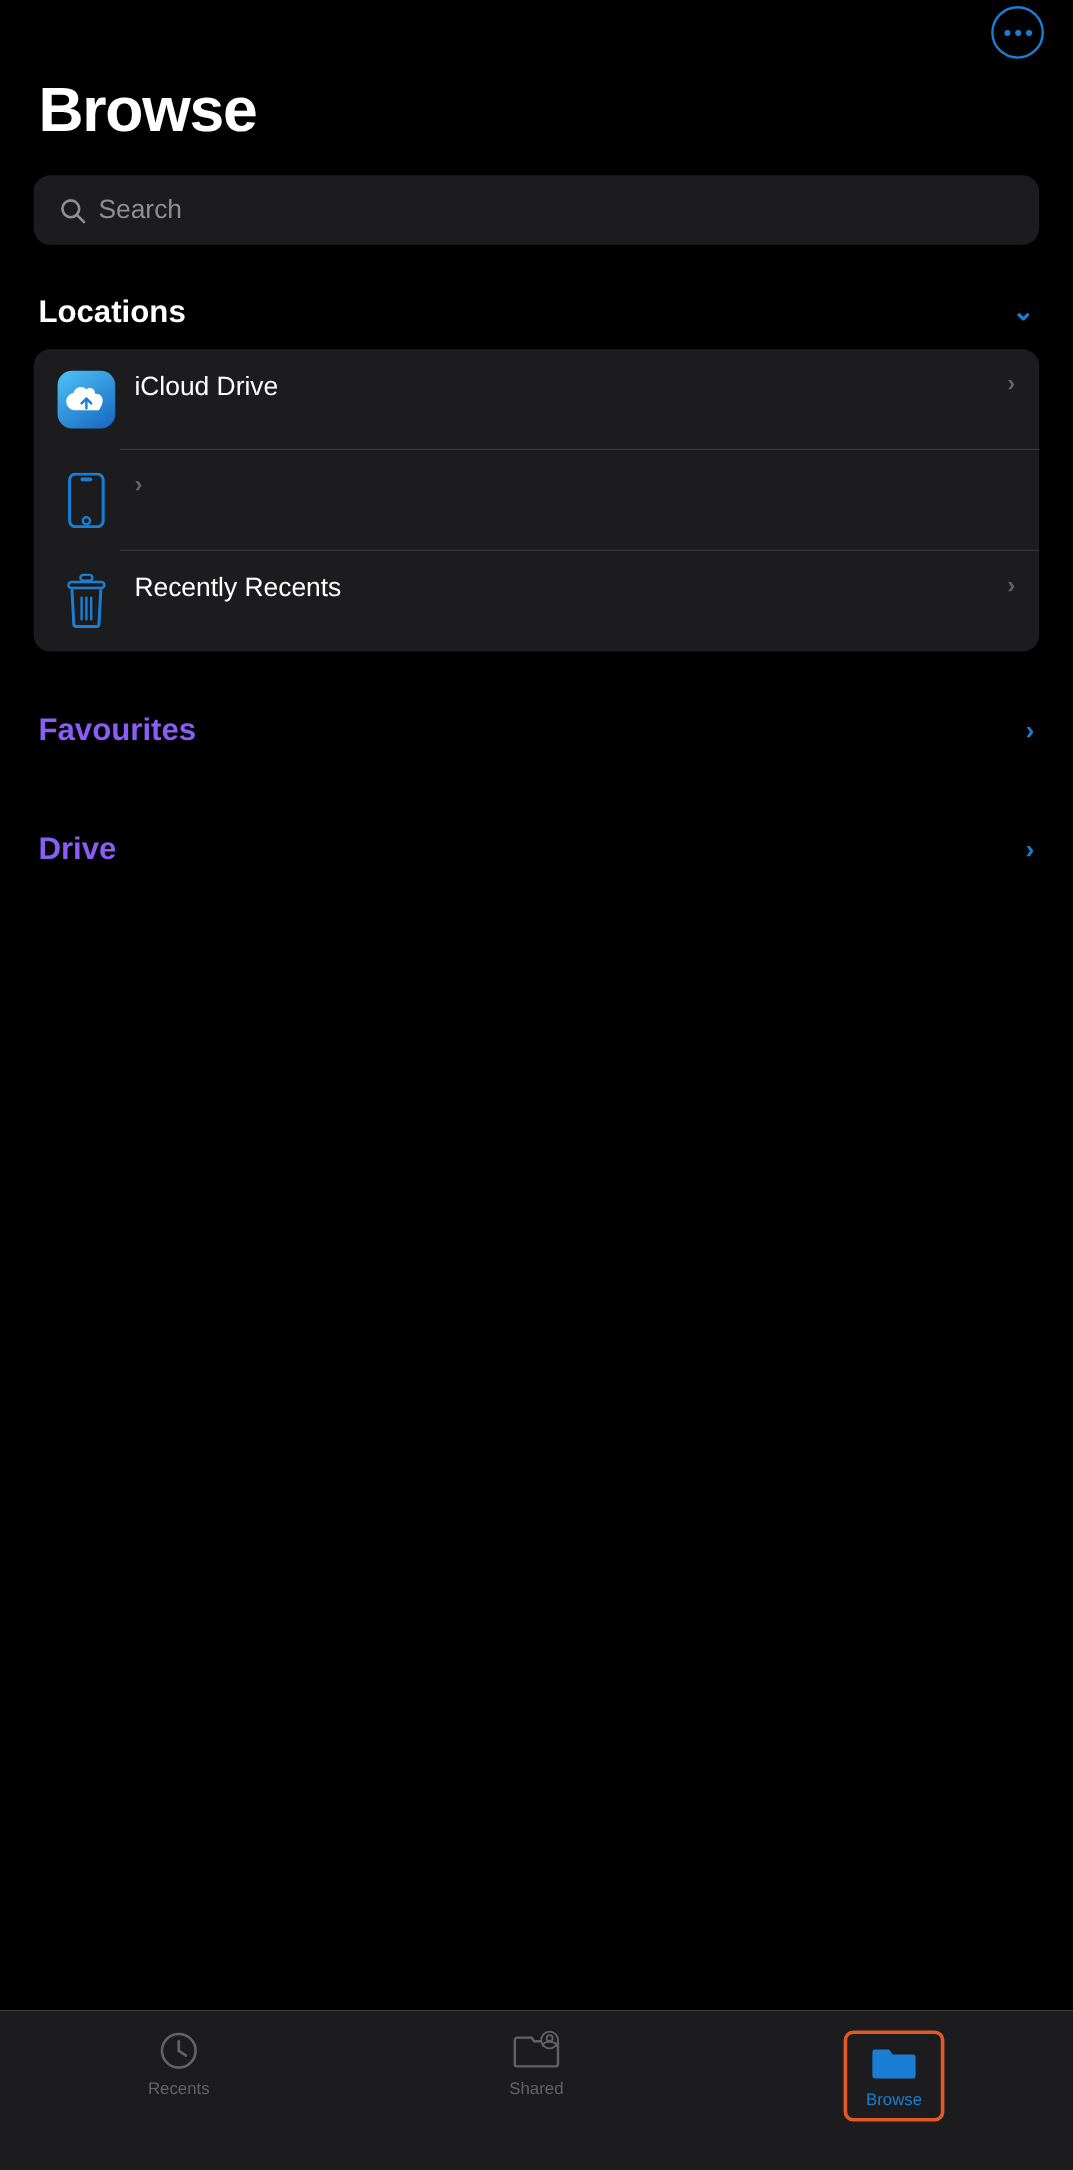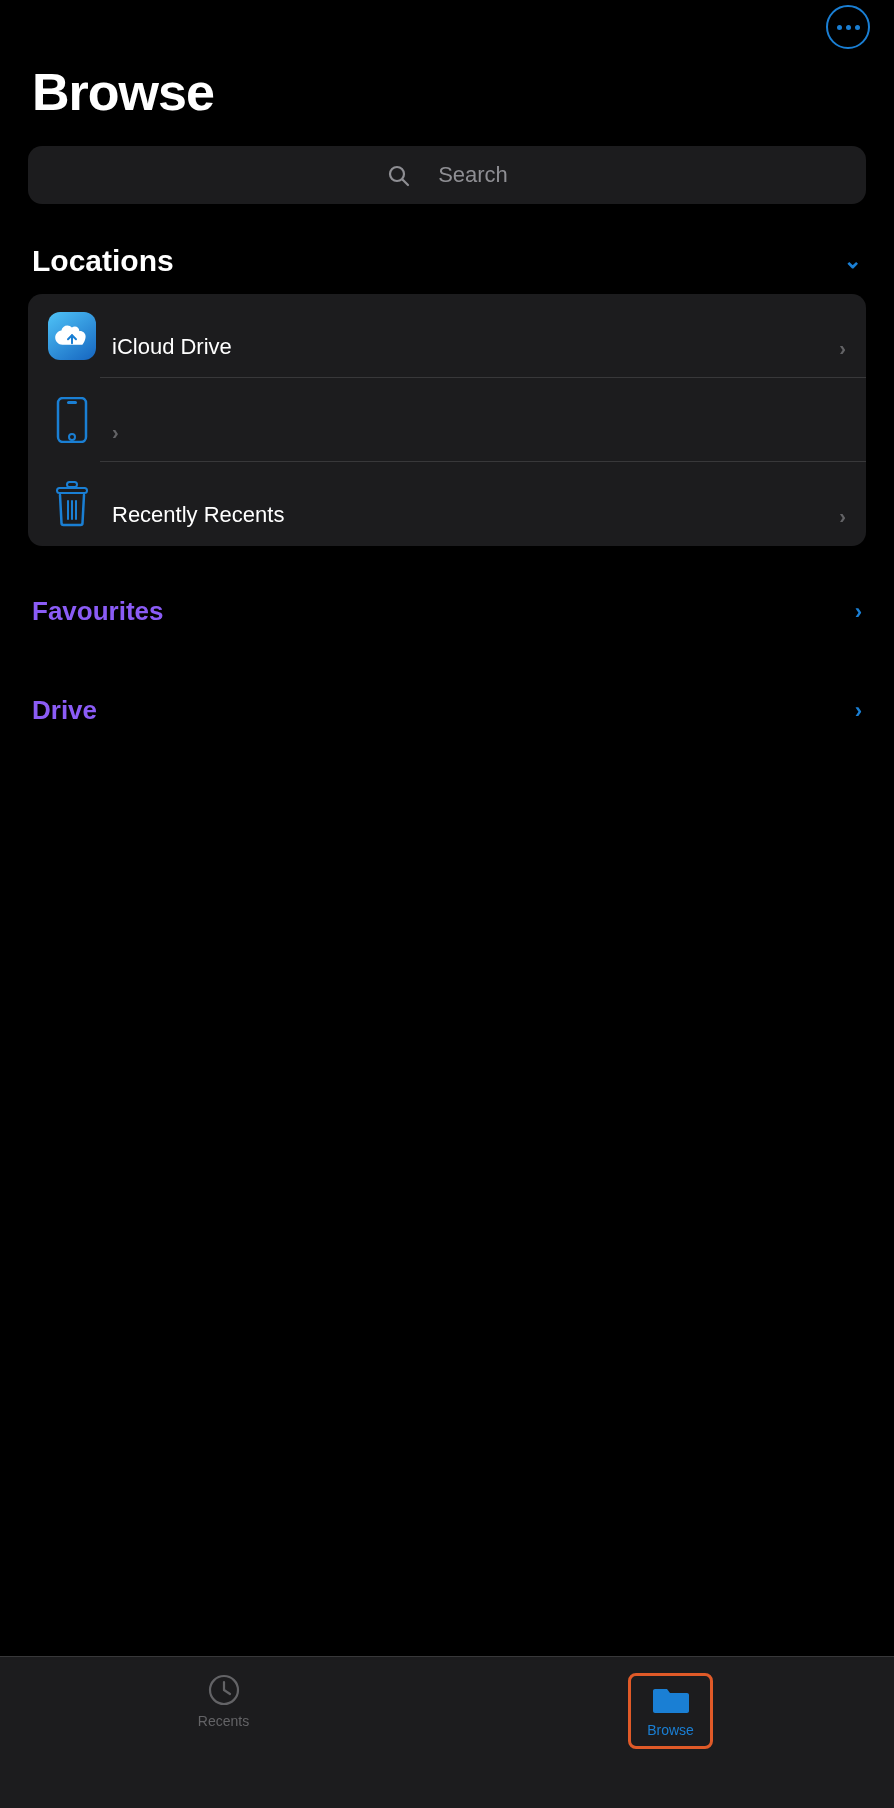--- a/index.html
+++ b/index.html
@@ -55,22 +55,21 @@
       letter-spacing: -1px;
     }
 
     .search-bar {
       margin: 0 28px 32px;
       background: #1c1c1e;
       border-radius: 14px;
       padding: 16px 20px;
       display: flex;
       align-items: center;
-      gap: 28px;
-      justify-content: center;
+      gap: 10px;
     }
 
     .search-icon-svg {
       color: #8e8e93;
       flex-shrink: 0;
     }
 
     .search-placeholder {
       color: #8e8e93;
       font-size: 22px;
@@ -82,21 +81,21 @@
     }
 
     .section-header {
       display: flex;
       align-items: center;
       justify-content: space-between;
       padding: 8px 4px 16px;
     }
 
     .section-title {
-      font-size: 30px;
+      font-size: 26px;
       font-weight: 700;
       color: #fff;
     }
 
     .chevron-down {
       color: #1a7fd4;
       font-size: 22px;
       font-weight: 600;
     }
 
@@ -107,21 +106,21 @@
     }
 
     .locations-list {
       background: #1c1c1e;
       border-radius: 14px;
       overflow: hidden;
     }
 
     .location-item {
       display: flex;
-      align-items: flex-end;
+      align-items: flex-start;
       padding: 18px 20px;
       cursor: pointer;
       position: relative;
     }
 
     .location-item:not(:last-child)::after {
       content: '';
       position: absolute;
       bottom: 0;
       left: 72px;
@@ -171,21 +170,21 @@
       font-weight: 700;
       color: #8b5cf6;
     }
 
     
     .tab-bar {
       position: fixed;
       bottom: 0;
       left: 0;
       width: 894px;
-      height: 152px;
+      height: 133px;
       background: #1c1c1e;
       border-top: 1px solid #38383a;
       display: flex;
       align-items: flex-start;
       justify-content: space-around;
       padding-top: 16px;
     }
 
     .tab-item {
       display: flex;
@@ -316,20 +315,31 @@
 
   <div class="tab-item">
     <svg width="34" height="34" viewBox="0 0 34 34" fill="none">
       <circle cx="17" cy="17" r="14" stroke="#636366" stroke-width="2.2"></circle>
       <line x1="17" y1="9" x2="17" y2="17" stroke="#636366" stroke-width="2.2" stroke-linecap="round"></line>
       <line x1="17" y1="17" x2="23" y2="21" stroke="#636366" stroke-width="2.2" stroke-linecap="round"></line>
     </svg>
     <span class="tab-label">Recents</span>
   </div>
 
+  <div class="tab-item">
+    <svg width="40" height="34" viewBox="0 0 40 34" fill="none">
+
+      <path d="M2 8 C2 6.9 2.9 6 4 6 H16 L18 9 H36 C37.1 9 38 9.9 38 11 V28 C38 29.1 37.1 30 36 30 H4 C2.9 30 2 29.1 2 28 Z" stroke="#636366" stroke-width="2" fill="none"></path>
+
+      <circle cx="31" cy="8" r="7" fill="#1c1c1e" stroke="#636366" stroke-width="1.5"></circle>
+      <circle cx="31" cy="6.5" r="2.5" stroke="#636366" stroke-width="1.5" fill="none"></circle>
+      <path d="M25.5 13 C25.5 10.5 28 9.5 31 9.5 C34 9.5 36.5 10.5 36.5 13" stroke="#636366" stroke-width="1.5" stroke-linecap="round" fill="none"></path>
+    </svg>
+    <span class="tab-label">Shared</span>
+  </div>
 
   <div class="tab-item">
     <div class="browse-tab-highlight">
 
       <svg width="40" height="32" viewBox="0 0 40 32" fill="none">
         <path d="M2 7 C2 5.9 2.9 5 4 5 H16 L19 9 H36 C37.1 9 38 9.9 38 11 V27 C38 28.1 37.1 29 36 29 H4 C2.9 29 2 28.1 2 27 Z" fill="#1a7fd4"></path>
       </svg>
       <span class="tab-label-active">Browse</span>
     </div>
   </div>

